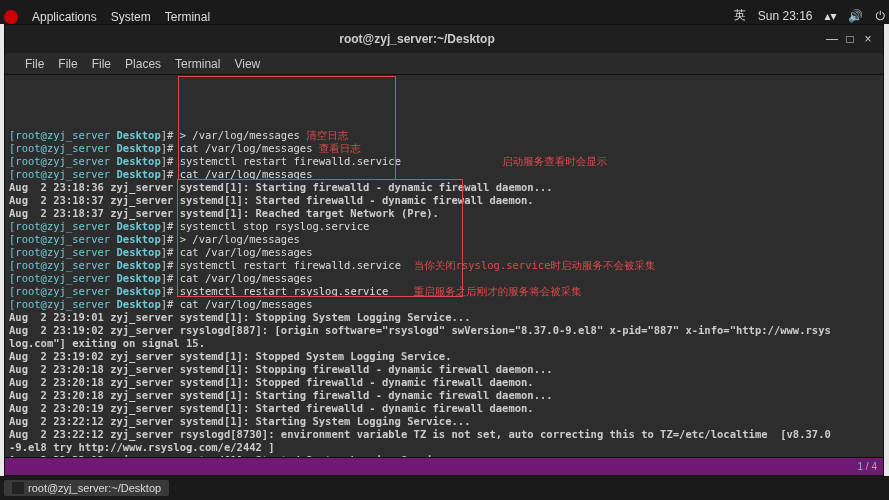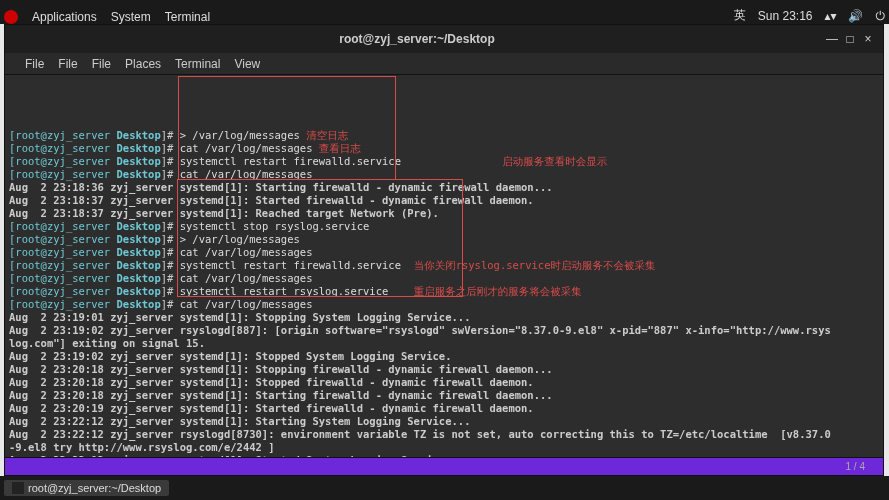--- a/index.html
+++ b/index.html
@@ -15,21 +15,21 @@
 .menubar { height: 22px; background: #2a2a2a; color: #ccc; display: flex; align-items: center; padding: 0 20px; gap: 14px; font-size: 12px; border-bottom: 1px solid #111; }
 .menubar span { cursor: pointer; }
 .term { flex: 1; background: #2d2d2d; color: #ccc; font-family: "DejaVu Sans Mono", monospace; font-size: 10.5px; line-height: 13px; padding: 2px 4px; white-space: pre; overflow: hidden; position: relative; }
 .prompt-user { color: #6ec8d4; }
 .prompt-path { color: #6ec8d4; font-weight: bold; }
 .cmd { color: #ddd; margin-top: 8px; }
 .out { color: #ccc; font-weight: bold; }
 .annot { color: #d94b4b; }
 .redbox1 { position: absolute; border: 1px solid #d94b4b; top: 1px; left: 173px; width: 218px; height: 104px; pointer-events: none; }
 .redbox2 { position: absolute; border: 1px solid #d94b4b; top: 104px; left: 172px; width: 286px; height: 118px; pointer-events: none; }
-.statusbar { height: 18px; background: #6d28d9; color: #aaa; display: flex; align-items: center; padding: 0 18px; font-size: 10px; justify-content: flex-end; border-top: 1px solid #111; }
+.statusbar { height: 18px; background: #701a75; color: #aaa; display: flex; align-items: center; padding: 0 6px; font-size: 10px; justify-content: flex-end; border-top: 1px solid #111; }
 .taskbar { position: absolute; bottom: 0; left: 0; right: 0; height: 24px; background: #1a1a1a; color: #ddd; display: flex; align-items: center; padding: 0 4px; font-size: 11px; }
 .task-item { background: #3a3a3a; padding: 2px 8px; border-radius: 2px; display: flex; align-items: center; gap: 4px; }
 .task-icon { width: 12px; height: 12px; background: #222; display: inline-block; }
 </style>
 </head>
 <body>
 
 <div class="top-panel">
   <div class="left">
     <span class="logo"></span>

